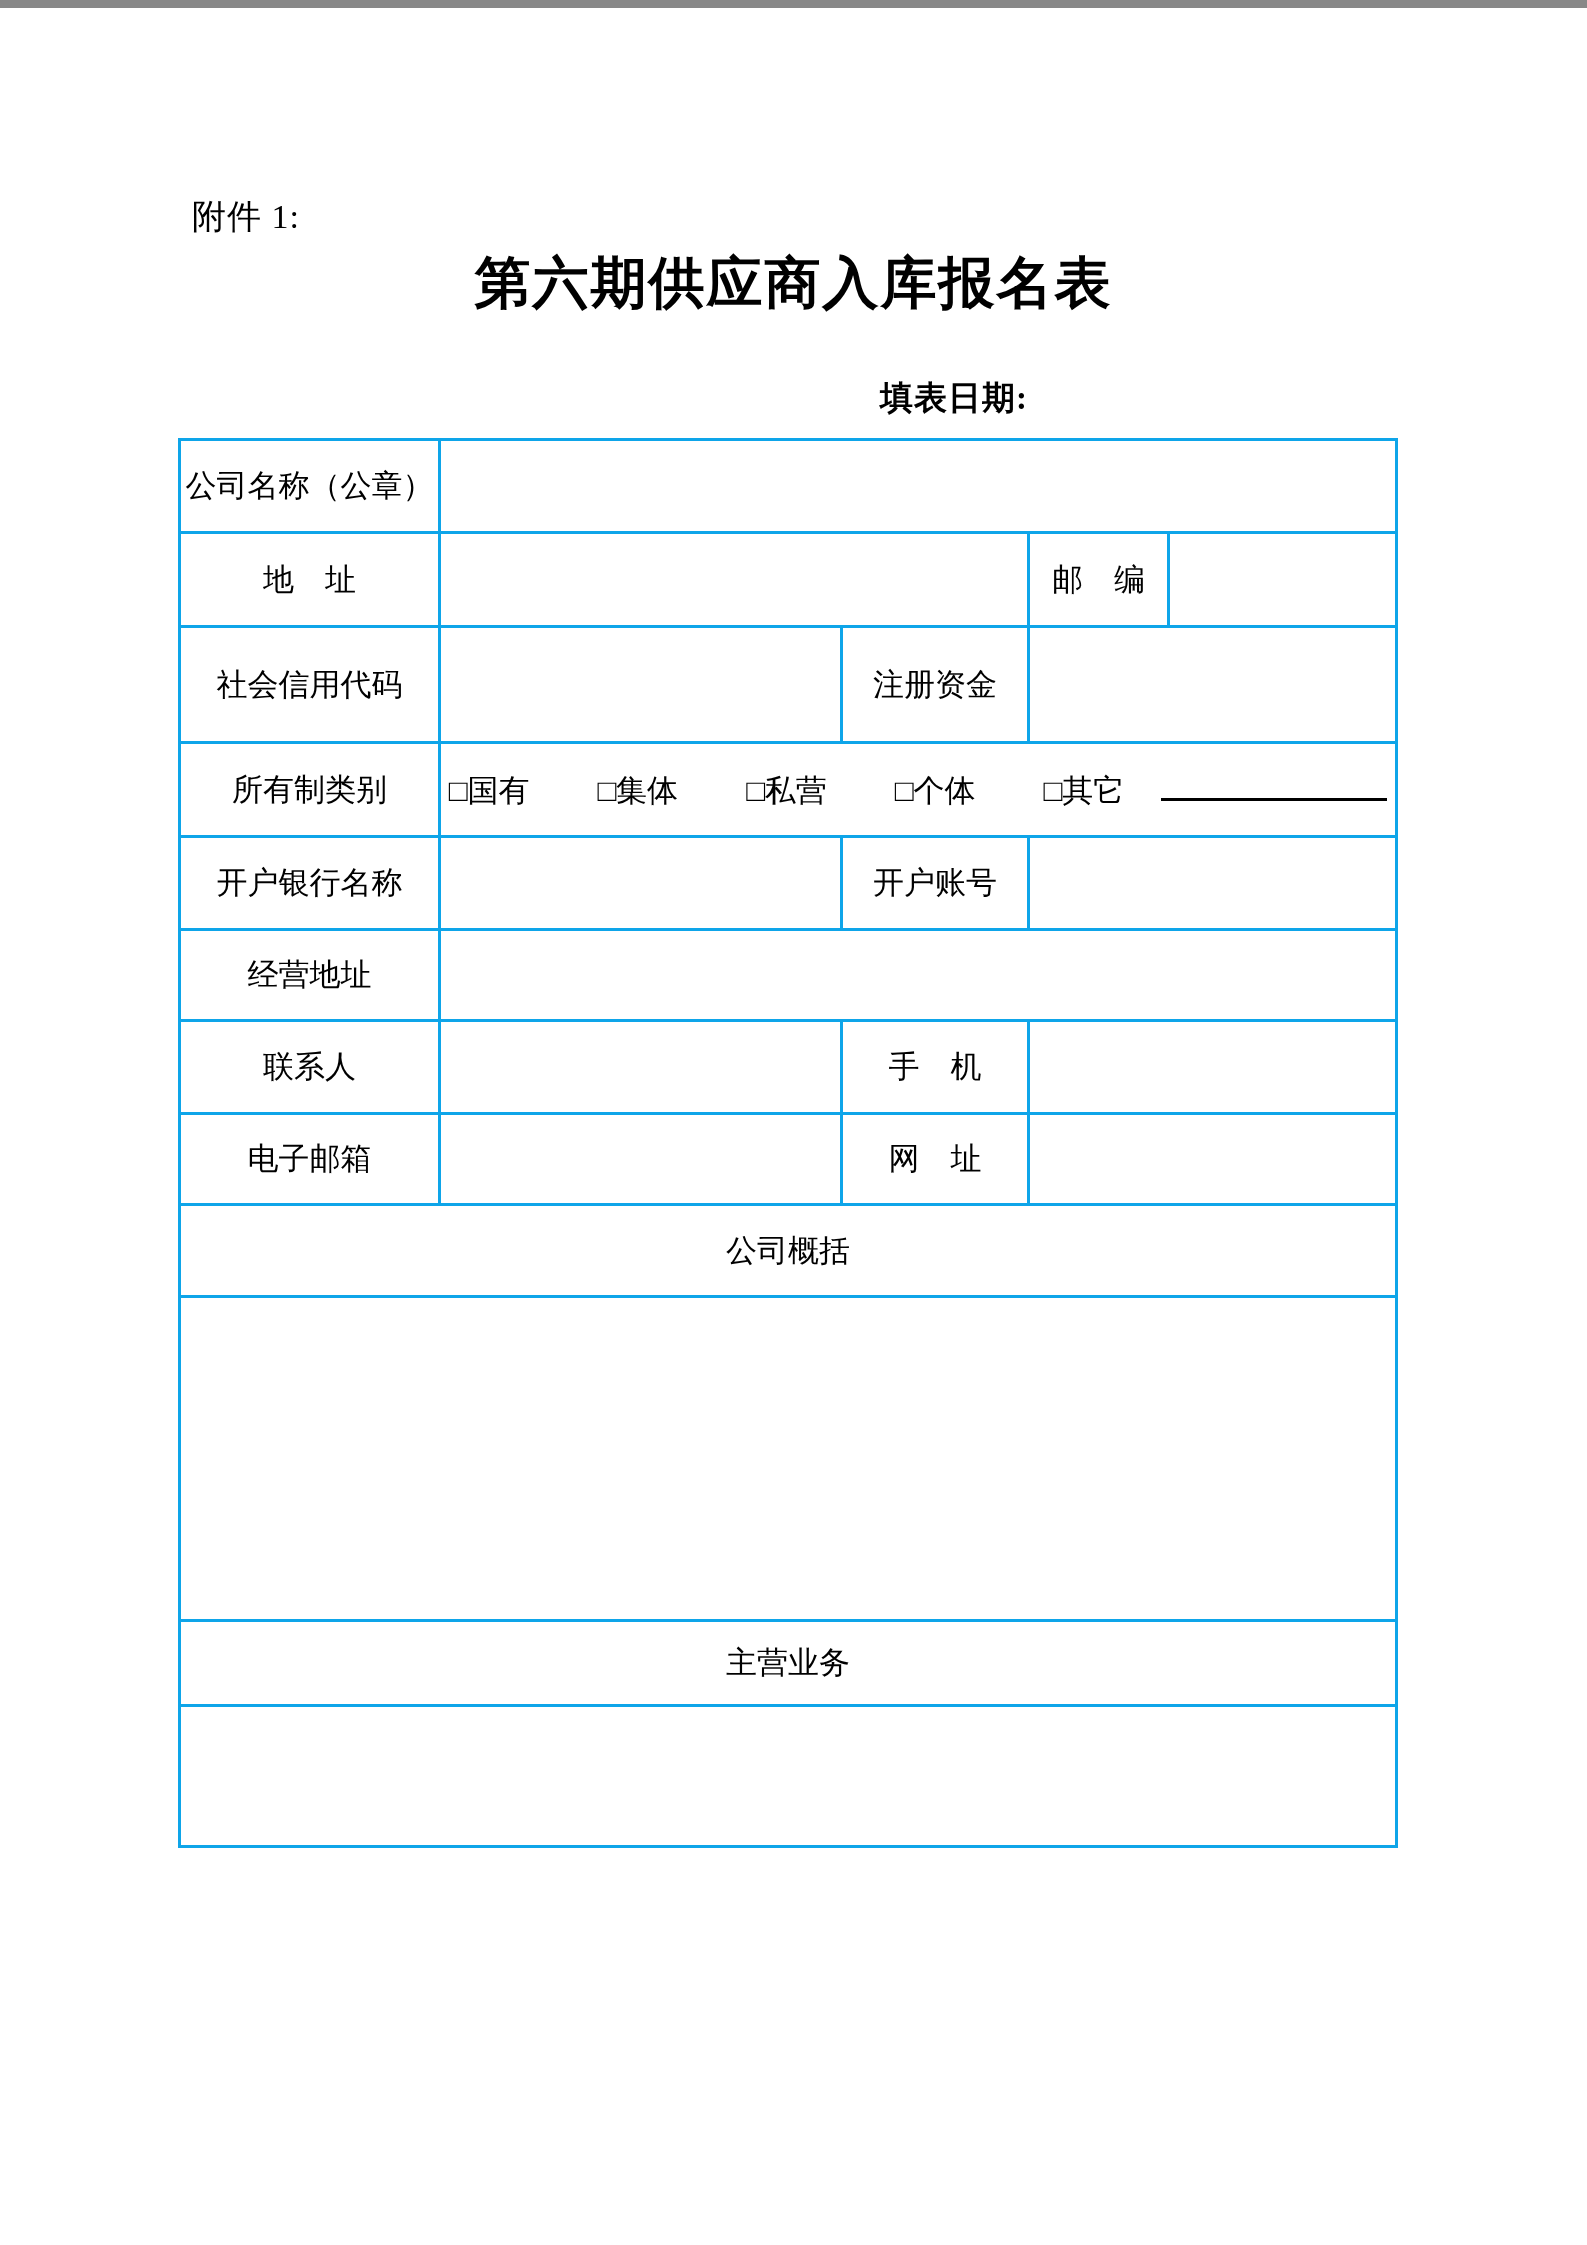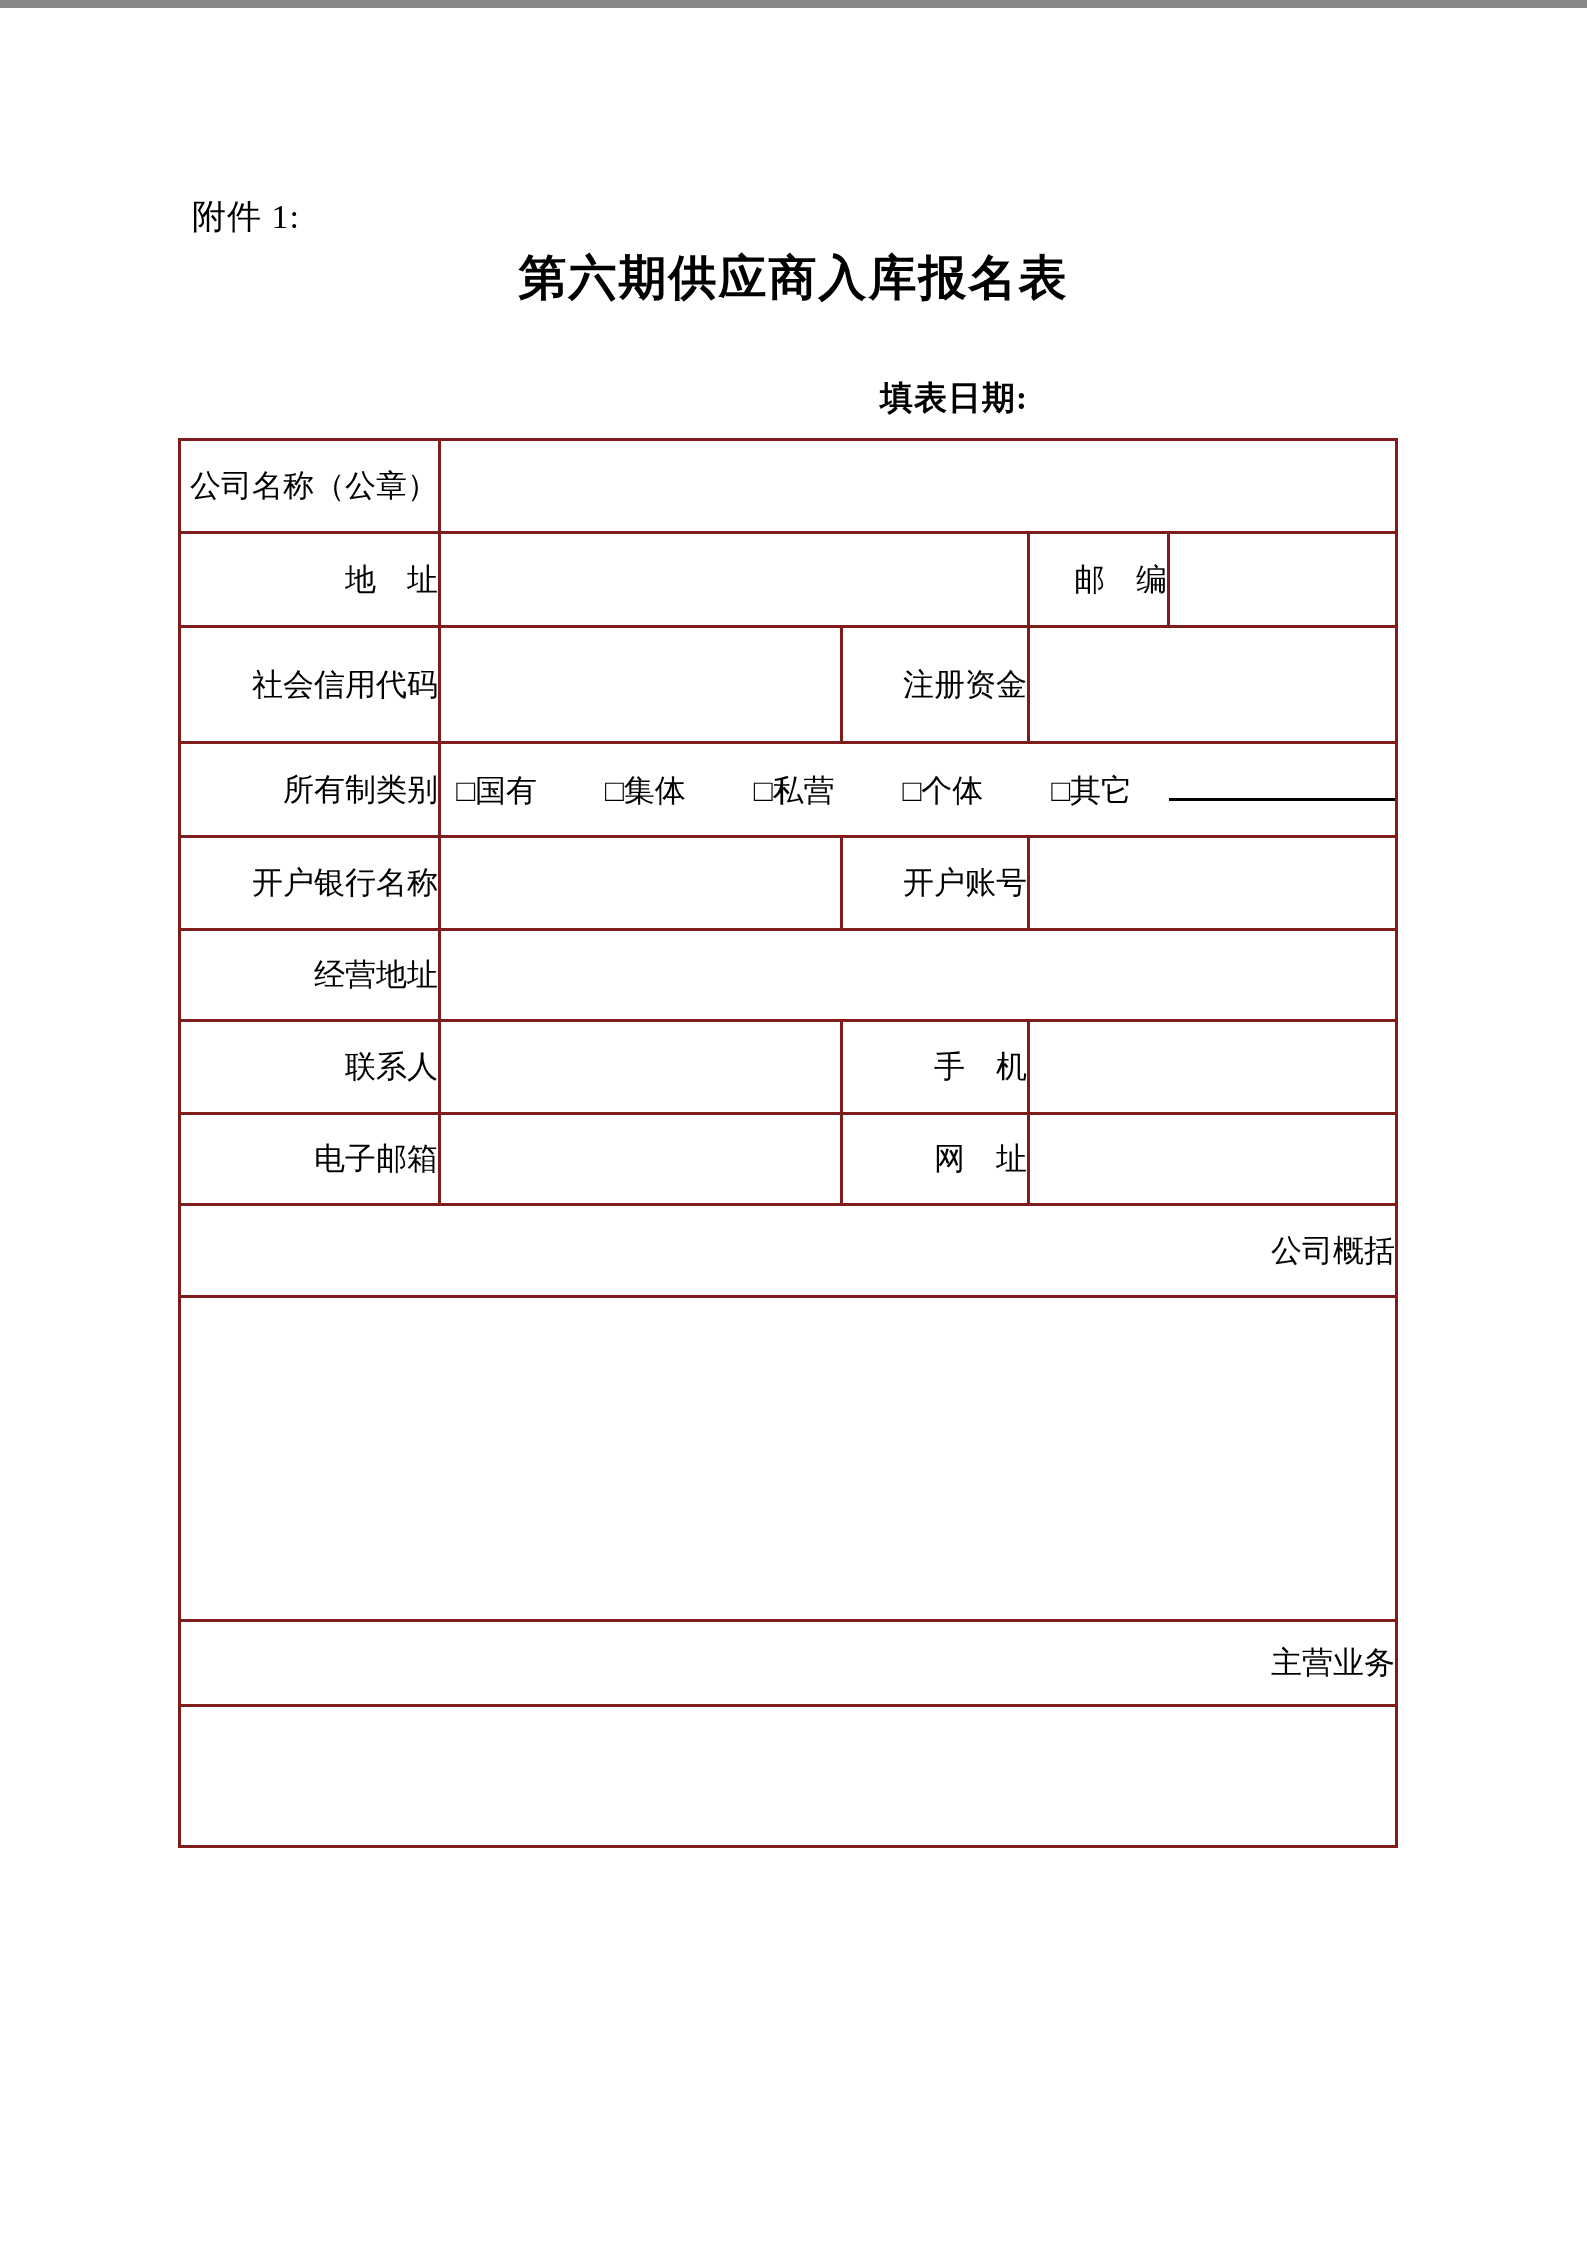--- a/index.html
+++ b/index.html
@@ -12,36 +12,36 @@
     margin:8px auto;
     overflow:hidden;
     text-decoration:underline;
   }
   .attachment {
     position:absolute; left:192px; top:186px;
     font-size:34px; letter-spacing:1px;
   }
   .doc-title {
     position:absolute; left:0; top:238px; width:100%;
-    text-align:center; font-size:48px; font-weight:bold;
+    text-align:center; font-size:56px; font-weight:bold;
     margin:0; letter-spacing:2px;
   }
   .fill-date {
     position:absolute; left:880px; top:368px;
     font-size:33px; font-weight:bold; letter-spacing:1px;
   }
   table.form {
     position:absolute; left:178px; top:430px;
     width:1217px;
     border-collapse:collapse; table-layout:fixed;
   }
   table.form td {
-    border:3px solid #7f1d1d;
+    border:3px solid #0ea5e9;
     font-size:31px;
-    text-align:right; vertical-align:middle;
+    text-align:center; vertical-align:middle;
     padding:0; overflow:hidden;
     word-spacing:0.75em; 
   }
   td.ownership-cell {
     text-align:left; padding-left:16px; word-spacing:normal;
   }
   .opt { margin-right:37px; }
   .opt:last-of-type { margin-right:0; }
   .blank-line {
     display:inline-block; width:226px; height:1.0em;

